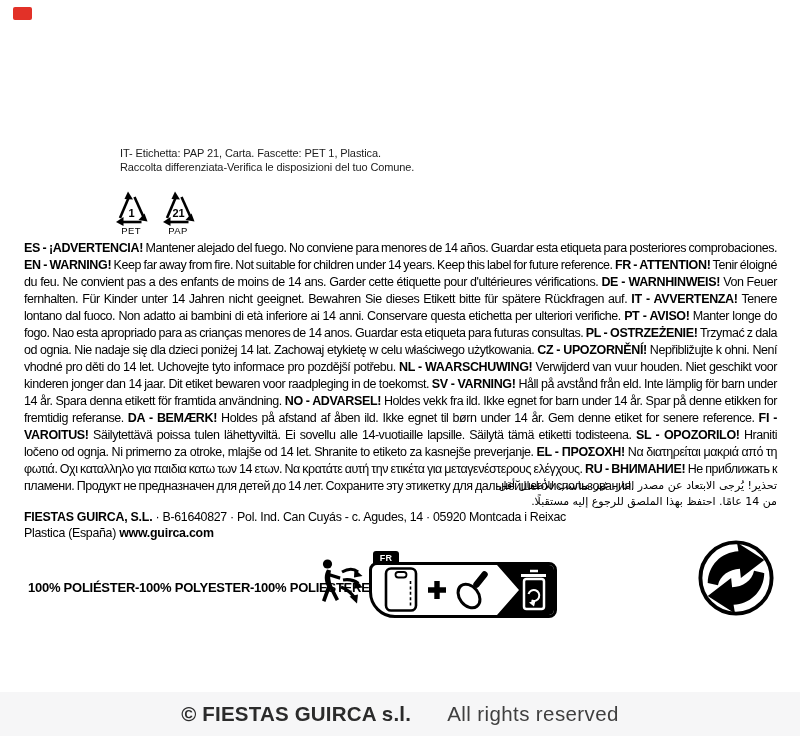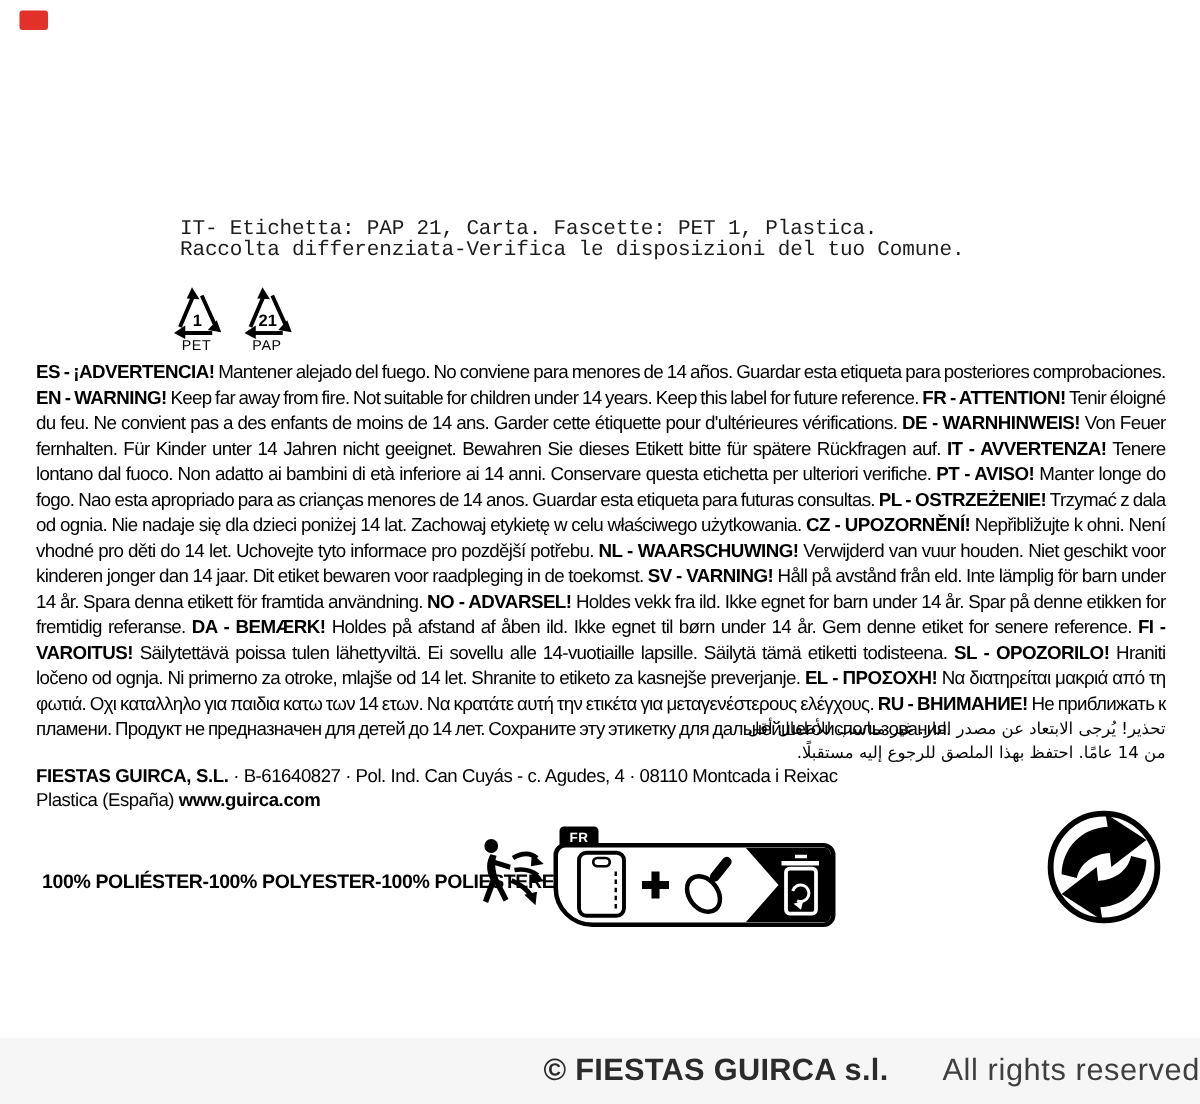--- a/index.html
+++ b/index.html
@@ -5,21 +5,21 @@
   html,body{margin:0;padding:0;}
   body{
     width:800px;height:736px;position:relative;background:#ffffff;
     font-family:"Liberation Sans",sans-serif;color:#000;overflow:hidden;
     -webkit-font-smoothing:antialiased;
   }
   .abs{position:absolute;}
   
   .red-marker{left:13px;top:7px;width:19px;height:13px;background:#e23128;border-radius:2px;}
   
-  .etichetta{left:120px;top:147px;font-size:14px;line-height:13.5px;color:#1c1c1c;letter-spacing:-0.1px;font-family:Liberation Mono, monospace;}
+  .etichetta{left:120px;top:147px;font-size:11px;line-height:13.5px;color:#1c1c1c;letter-spacing:-0.1px;}
   
   .recysyms{left:110px;top:190px;display:flex;gap:5px;}
   .recysym{width:42px;display:flex;flex-direction:column;align-items:center;}
   .recysym svg{display:block;}
   .recysym .mat{font-size:9.5px;letter-spacing:0.4px;margin-top:-1px;font-weight:400;}
   
   .textcol{left:24px;top:240px;width:753px;}
   .just{
     margin:0;text-align:justify;font-size:12.5px;line-height:17px;
     letter-spacing:-0.45px;word-spacing:-0.7px;
@@ -46,21 +46,21 @@
   }
   .frbox{
     position:absolute;left:0;top:11px;width:182px;height:50px;background:#fff;
     border:3px solid #000;border-radius:8px 8px 8px 26px;overflow:hidden;
   }
   .frbox svg{display:block;}
   .greendot{left:697px;top:539px;}
   
   .footer{
     left:0;bottom:0;width:800px;height:44px;background:#f6f6f7;
-    display:flex;align-items:center;justify-content:flex-end;gap:12px;
+    display:flex;align-items:center;justify-content:center;gap:12px;
   }
   .footer .copy{font-size:20.5px;font-weight:bold;color:#2b2b2b;letter-spacing:0.2px;}
   .footer .rights{font-size:20.5px;font-weight:400;color:#3f3f3f;letter-spacing:0.4px;margin-left:24px;}
 </style>
 </head>
 <body>
 
 <div class="abs red-marker"></div>
 
 <div class="abs etichetta">
@@ -108,21 +108,21 @@
   <div class="row2">
     <div>
       <div class="spacer17"></div>
     </div>
     <div class="arabic">
       <div>تحذير! يُرجى الابتعاد عن مصدر النار. غير مناسب للأطفال أقل</div>
       <div>من 14 عامًا. احتفظ بهذا الملصق للرجوع إليه مستقبلًا.</div>
     </div>
   </div>
   <div class="company">
-    <div><b>FIESTAS GUIRCA, S.L.</b><span> · B-61640827 · Pol. Ind. Can Cuyás - c. Agudes, 4 · 08110 Montcada i Reixac</span></div>
+    <div><b>FIESTAS GUIRCA, S.L.</b><span> · B-61640827 · Pol. Ind. Can Cuyás - c. Agudes, 14 · 05920 Montcada i Reixac</span></div>
     <div><span>Plastica (España) </span><b>www.guirca.com</b></div>
   </div>
 </div>
 
 <div class="abs material">100% POLIÉSTER-100% POLYESTER-100% POLIESTERE</div>
 
 <svg class="abs triman" width="50" height="60" viewBox="0 0 50 58">
   <circle cx="13.5" cy="7" r="4.6" fill="#000"></circle>
   <path d="M13 12.5 C10 17.5 10 23.5 13 29.5 L8 43.5 L11.4 45 L16 32.5 L21.8 44 L25 42.3 L18.5 29.5 C16 24.5 15.5 18.5 17 13.5 Z" fill="#000"></path>
   <path d="M13.5 15.5 L26.5 19.5 L25.8 22.8 L13 18.8 Z" fill="#000"></path>

